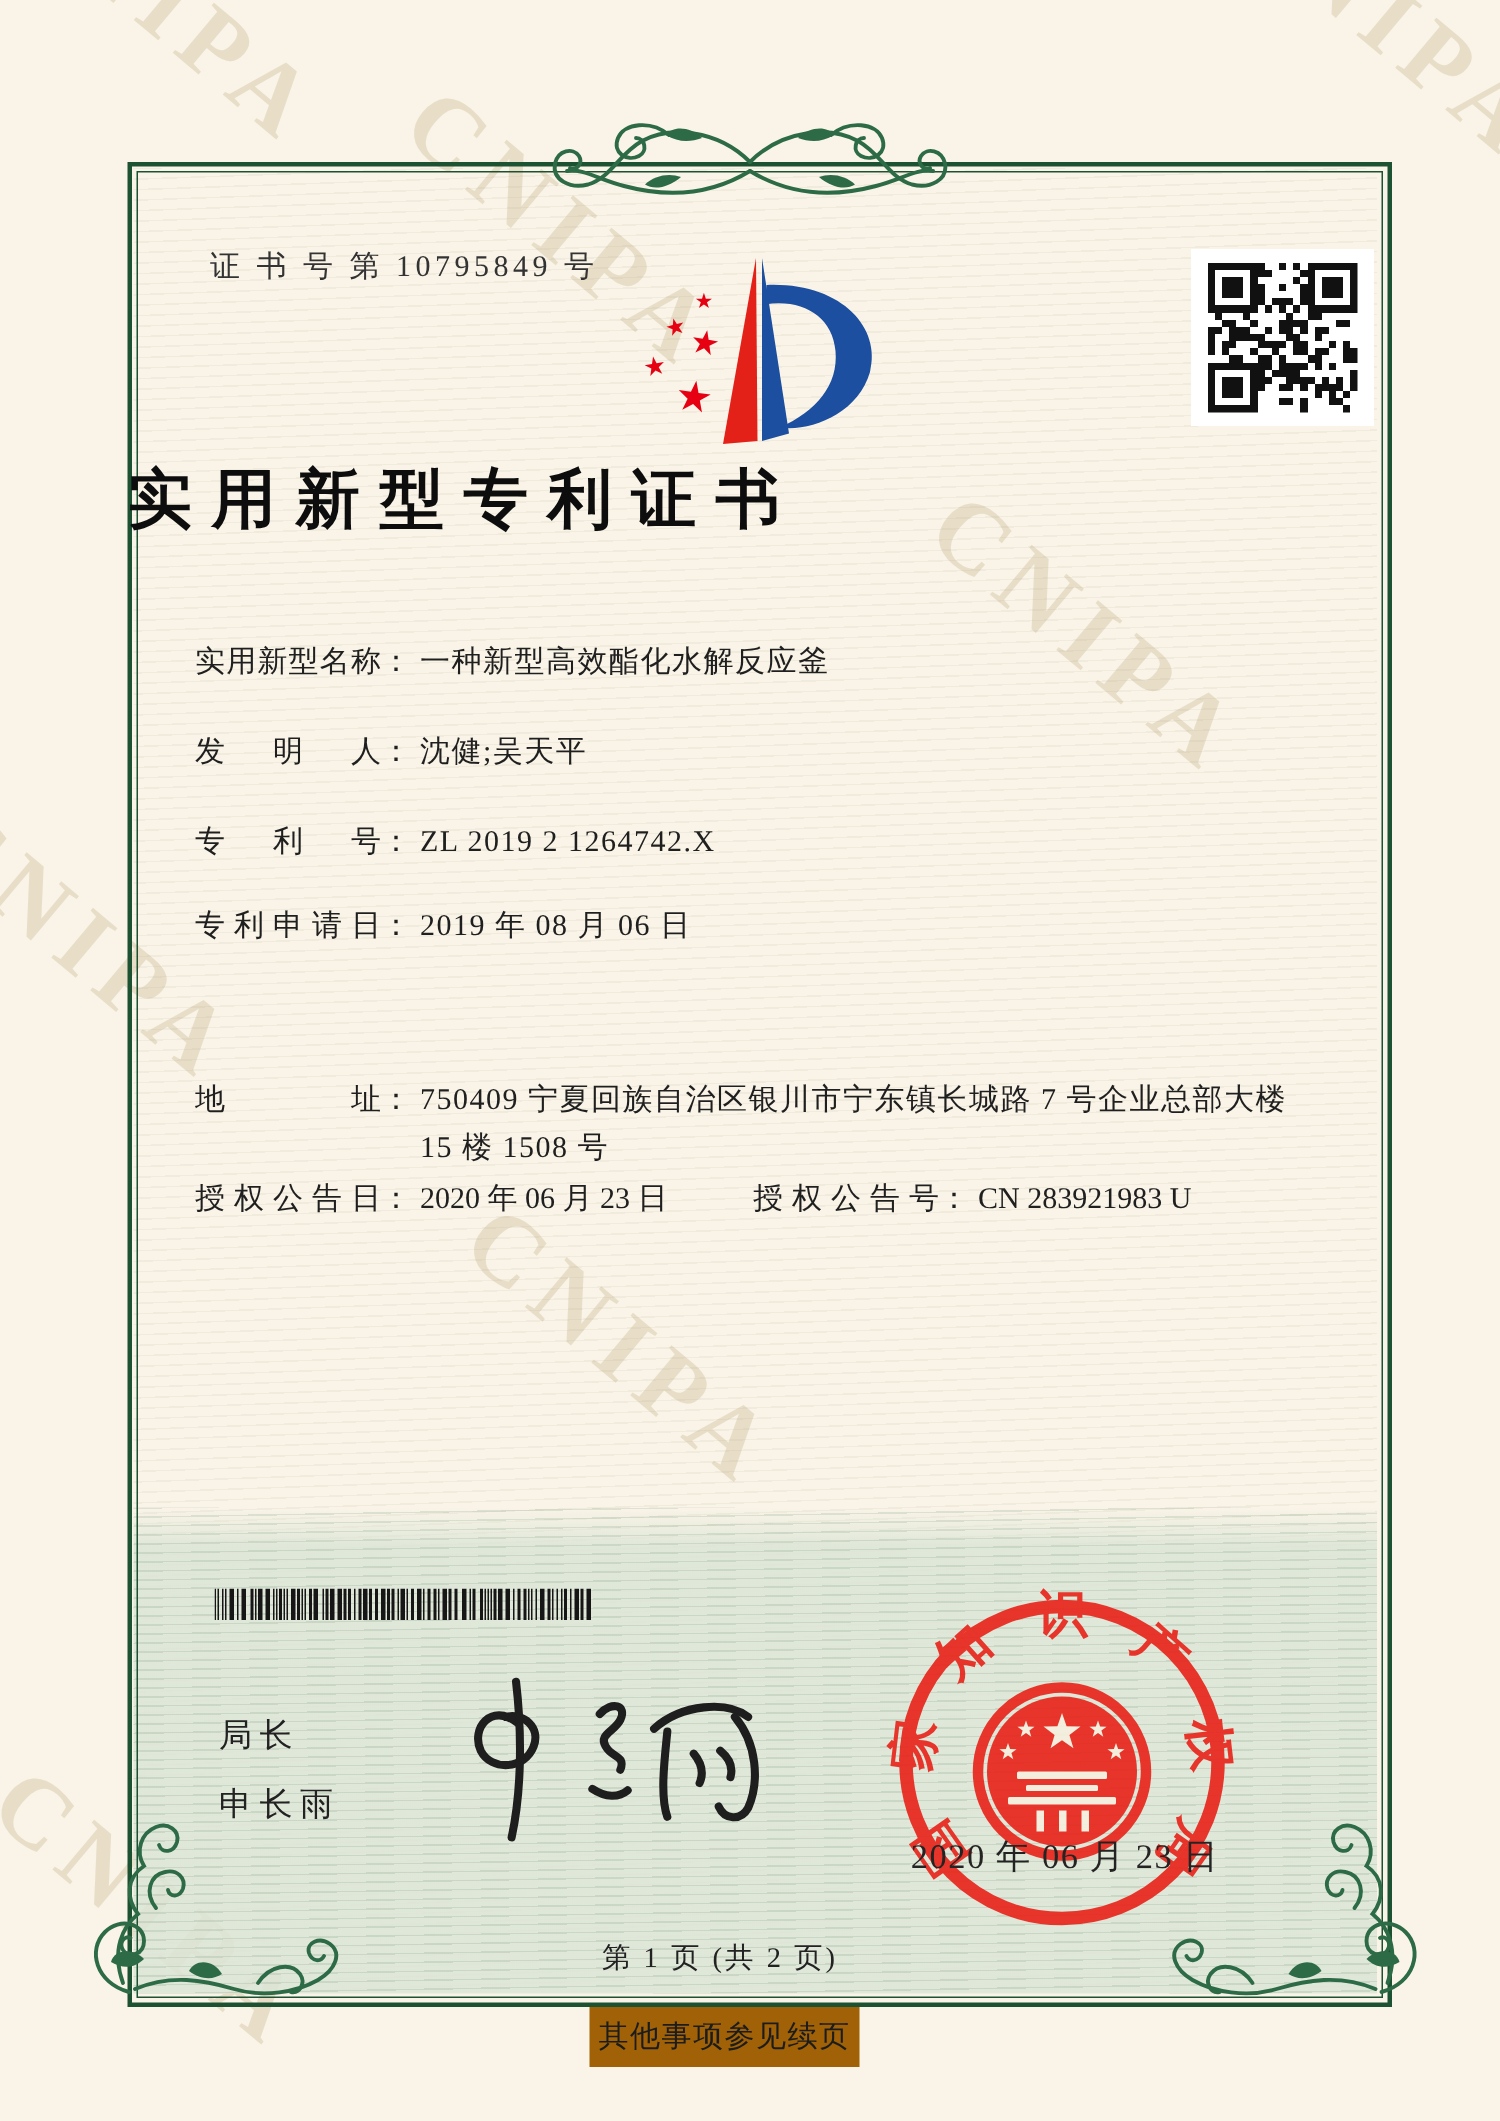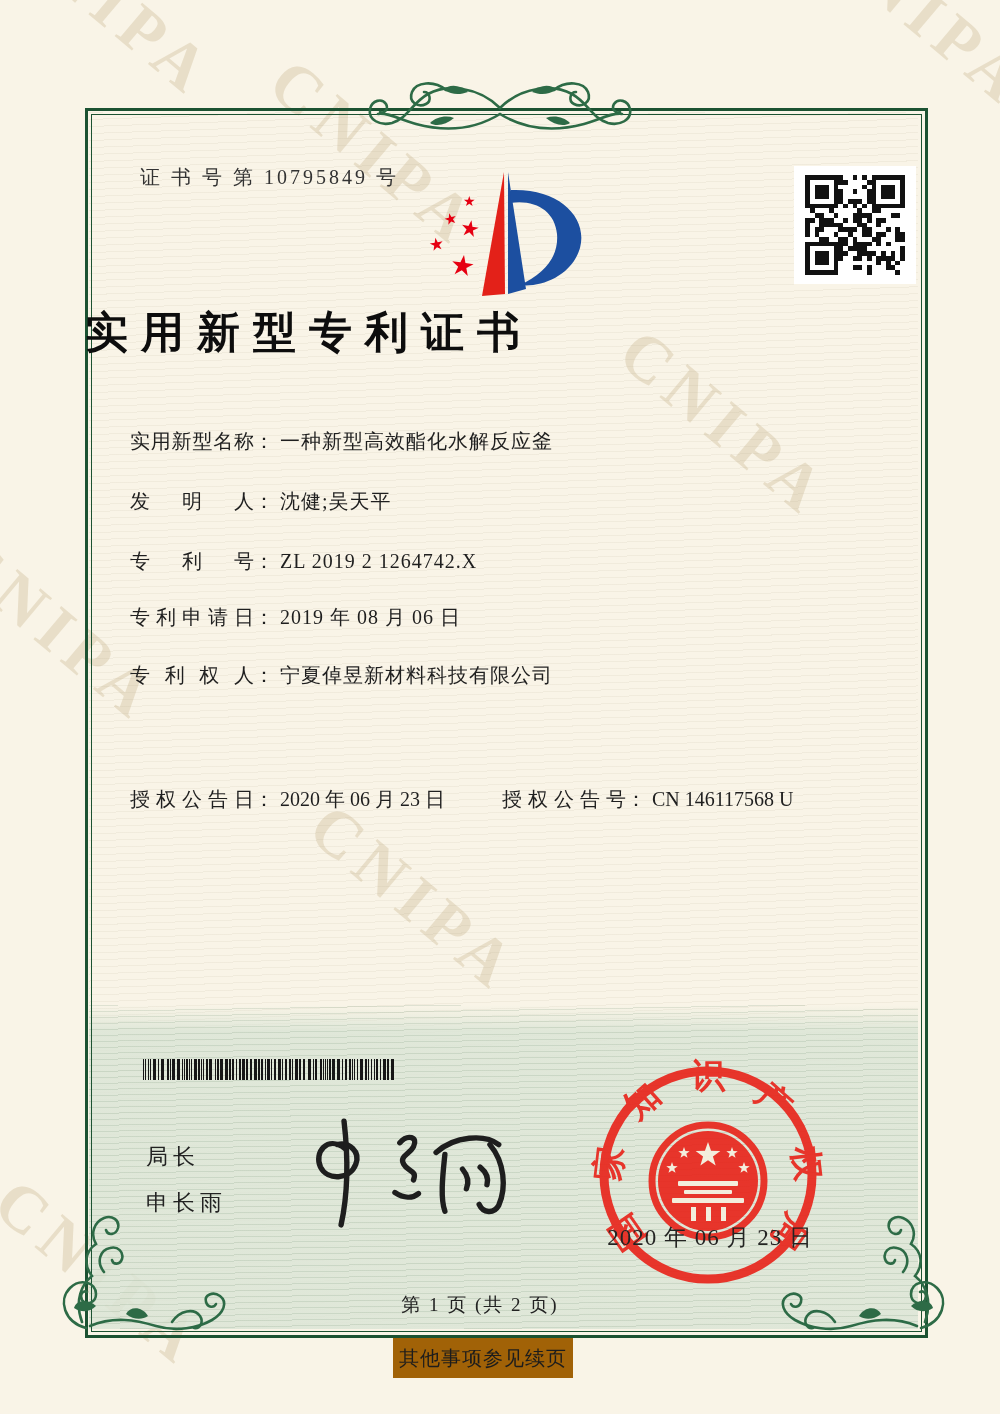--- a/index.html
+++ b/index.html
@@ -371,28 +371,28 @@
     </div>
     <div class="abs row" style="top:485px">
       <span class="lbl">发明人</span><span class="colon">：</span><span class="val">沈健;吴天平</span>
     </div>
     <div class="abs row" style="top:545px">
       <span class="lbl">专利号</span><span class="colon">：</span><span class="val">ZL 2019 2 1264742.X</span>
     </div>
     <div class="abs row" style="top:601px">
       <span class="lbl">专利申请日</span><span class="colon">：</span><span class="val">2019 年 08 月 06 日</span>
     </div>
-    <div class="abs row" style="top:659px">
-      <span class="lbl">专利权人</span><span class="colon">：</span><span class="val">宁夏倬昱新材料科技有限公司</span>
+    <div class="abs row" style="top:717px">
+      <span class="lbl">地址</span><span class="colon">：</span><span class="val">750409 宁夏回族自治区银川市宁东镇长城路 7 号企业总部大楼 15 楼 1508 号</span>
     </div>
 
     <div class="abs row" style="top:783px">
       <span class="lbl">授权公告日</span><span class="colon">：</span><span>2020 年 06 月 23 日</span>
       <span class="grant-group2">
-        <span class="lbl">授权公告号</span><span class="colon">：</span><span>CN 146117568 U</span>
+        <span class="lbl">授权公告号</span><span class="colon">：</span><span>CN 283921983 U</span>
       </span>
     </div>
 
 
     <div class="abs barcode"><svg viewBox="0 0 253 20" preserveAspectRatio="none">
           <rect x="0" y="0" width="1" height="20"></rect>
           <rect x="2" y="0" width="1" height="20"></rect>
           <rect x="5" y="0" width="1" height="20"></rect>
           <rect x="7" y="0" width="1" height="20"></rect>
           <rect x="10" y="0" width="3" height="20"></rect>

